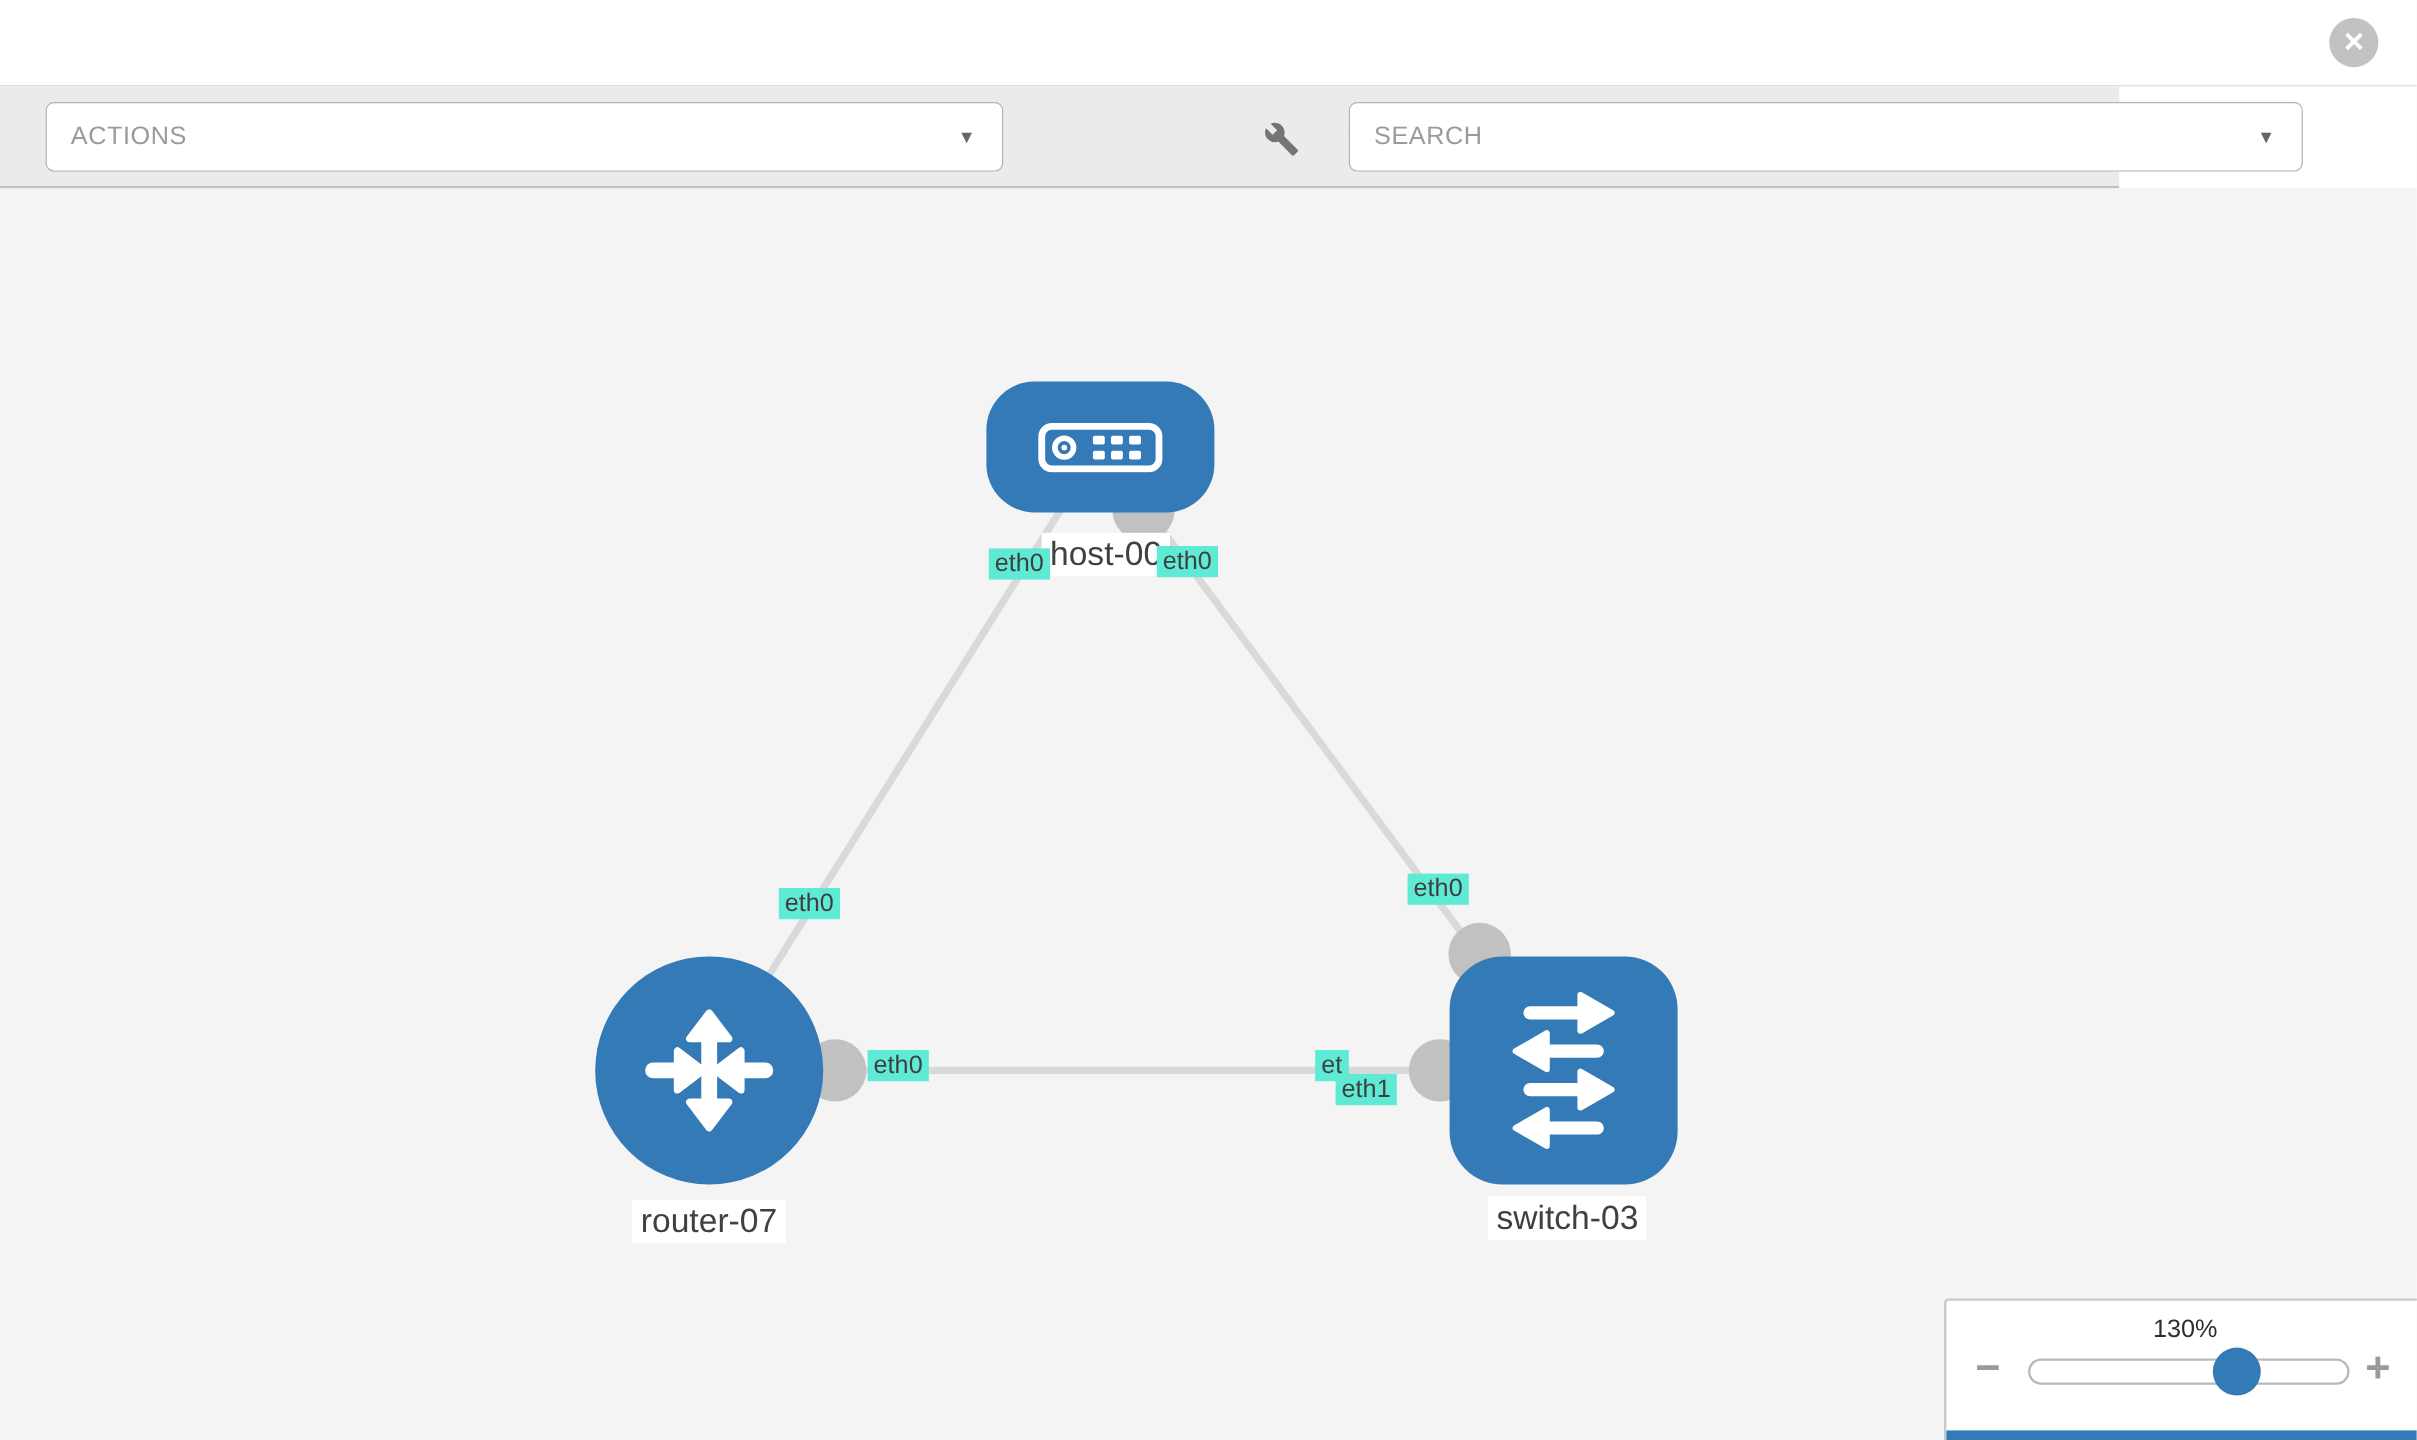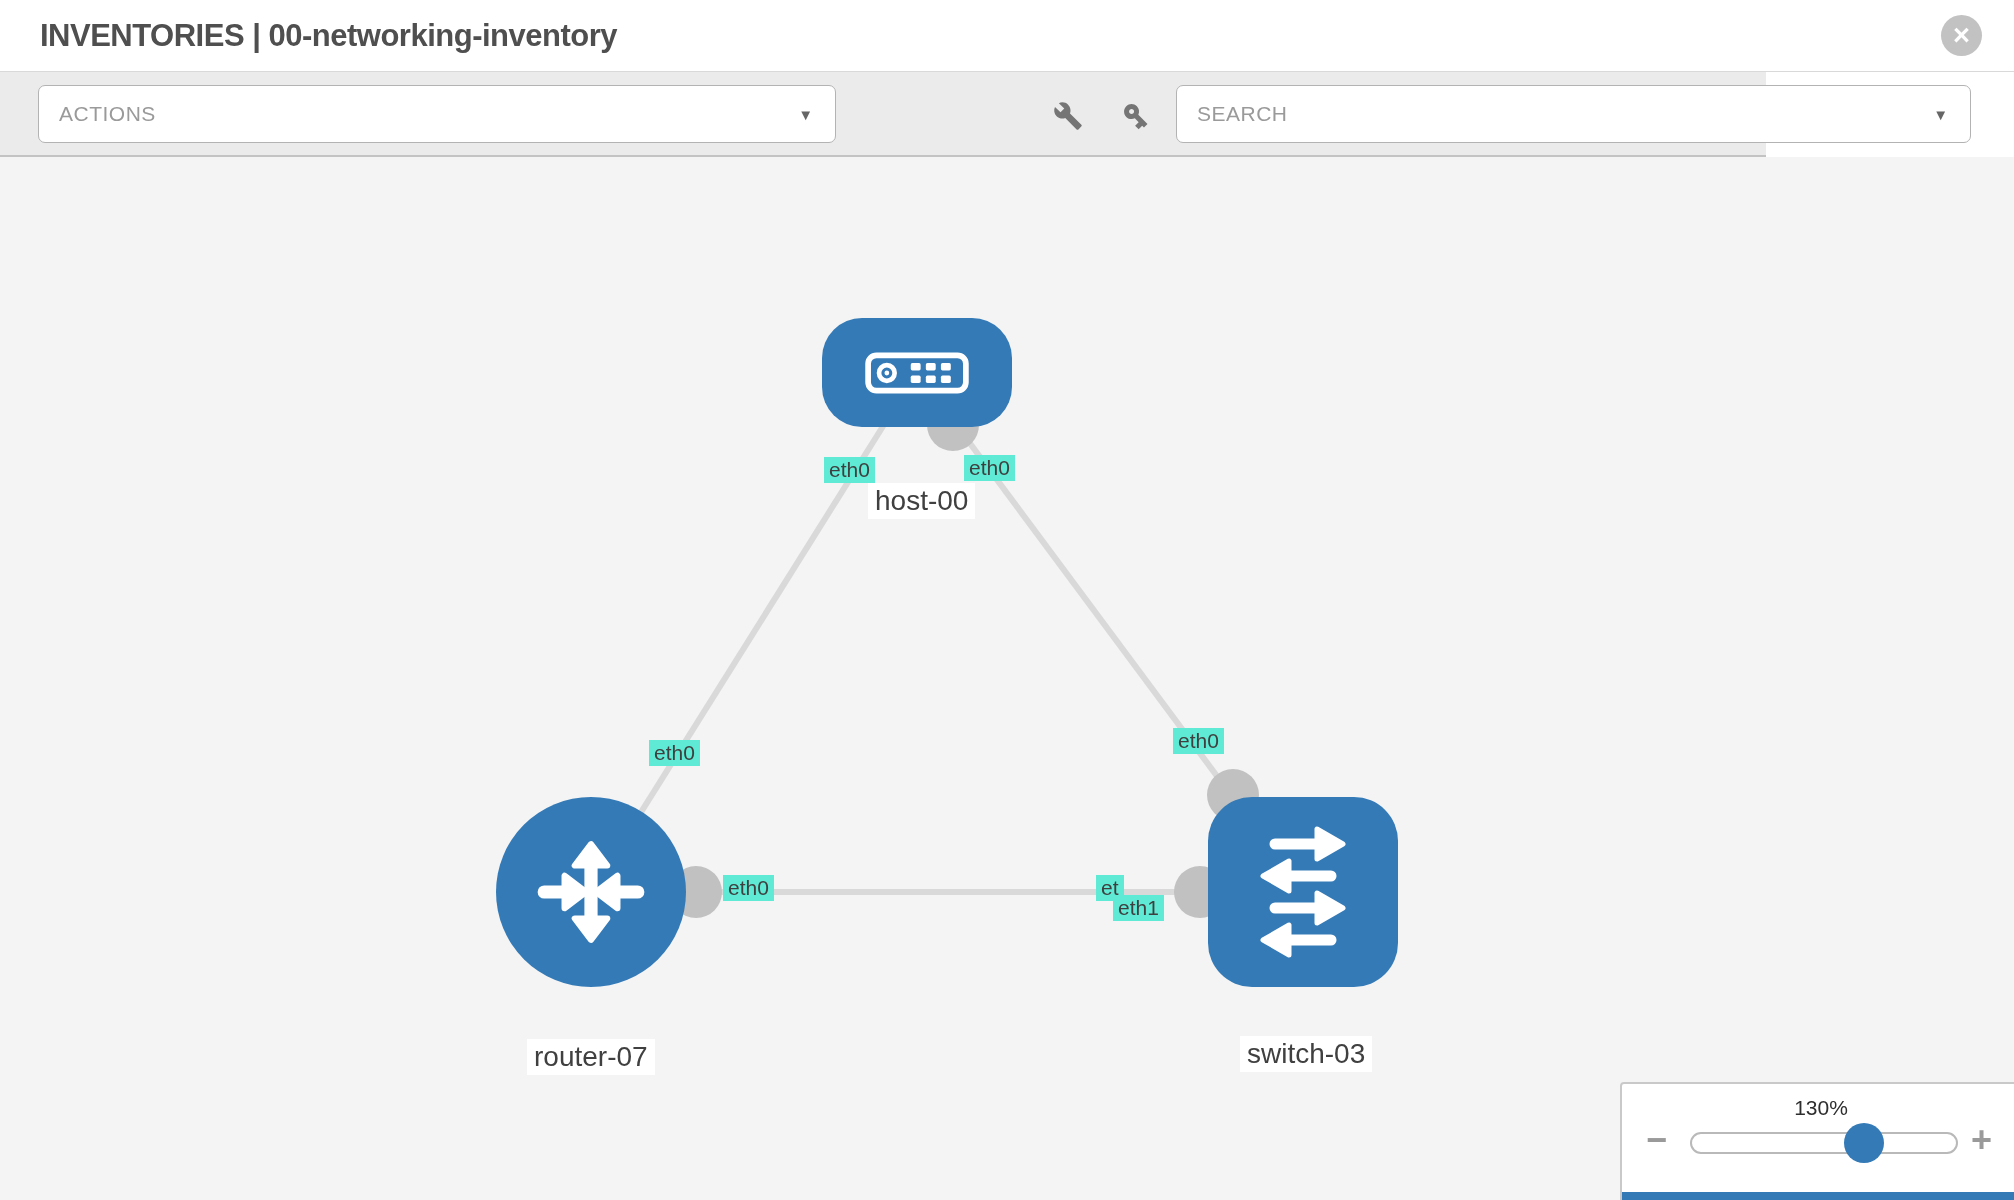--- a/index.html
+++ b/index.html
@@ -30,38 +30,38 @@
   }
   .select-box{
     position:absolute;top:13px;height:58px;background:#ffffff;
     border:1px solid #b3b3b3;border-radius:7px;
     display:flex;align-items:center;justify-content:space-between;
     padding:0 22px 0 20px;box-sizing:border-box;cursor:pointer;
   }
   .select-box .select-label{font-size:21px;color:#9a9a9a;letter-spacing:0.5px;}
   .select-box .caret{font-size:15px;color:#666666;}
   .actions-box{left:38px;width:798px;}
-  .search-box{left:1176px;width:795px;}
+  .search-box{left:1124px;width:795px;}
   .tool-icon{position:absolute;top:29px;width:30px;height:30px;cursor:pointer;}
   .tool-icon svg{width:30px;height:30px;fill:#757575;}
   .wrench{left:1053px;}
   .key{left:1121px;}
   .key svg{transform:rotate(45deg);}
   
   .canvas{
     position:absolute;left:0;top:157px;width:2014px;height:1043px;background:#f4f4f4;
   }
   .canvas svg.wires{position:absolute;left:0;top:0;z-index:1;}
   .node{position:absolute;z-index:2;background:#337ab7;display:flex;align-items:center;justify-content:center;}
   .node-host{left:822px;top:161px;width:190px;height:109px;border-radius:40px;}
   .node-router{left:496px;top:640px;width:190px;height:190px;border-radius:50%;}
   .node-switch{left:1208px;top:640px;width:190px;height:190px;border-radius:44px;}
   .node-label{
     position:absolute;z-index:3;background:#ffffff;color:#404040;
-    font-size:28px;padding:2px 7px;white-space:nowrap;line-height:1.15;margin-top:39px;
+    font-size:28px;padding:2px 7px;white-space:nowrap;line-height:1.15;
   }
   .iface{
     position:absolute;z-index:3;background:#5eead4;color:#3f3f3f;
     font-size:21px;padding:1px 5px;white-space:nowrap;line-height:1.15;
   }
   
   .zoom-panel{
     position:absolute;left:1620px;top:1082px;width:402px;height:132px;
     background:#ffffff;border:2px solid #c9c9c9;border-radius:4px;z-index:10;
     box-sizing:border-box;
@@ -84,21 +84,20 @@
     background:#337ab7;cursor:grab;
   }
   .bottom-accent{
     position:absolute;left:1622px;top:1192px;width:392px;height:8px;background:#337ab7;z-index:11;
   }
 </style>
 </head>
 <body>
 
 <div class="header">
-  <div class="title">INVENTORIES | 00-networking-inventory</div>
   <div class="close-btn">×</div>
 </div>
 
 <div class="toolbar">
   <div class="select-box actions-box">
     <span class="select-label">ACTIONS</span>
     <span class="caret">▼</span>
   </div>
 
   <div class="tool-icon wrench">

